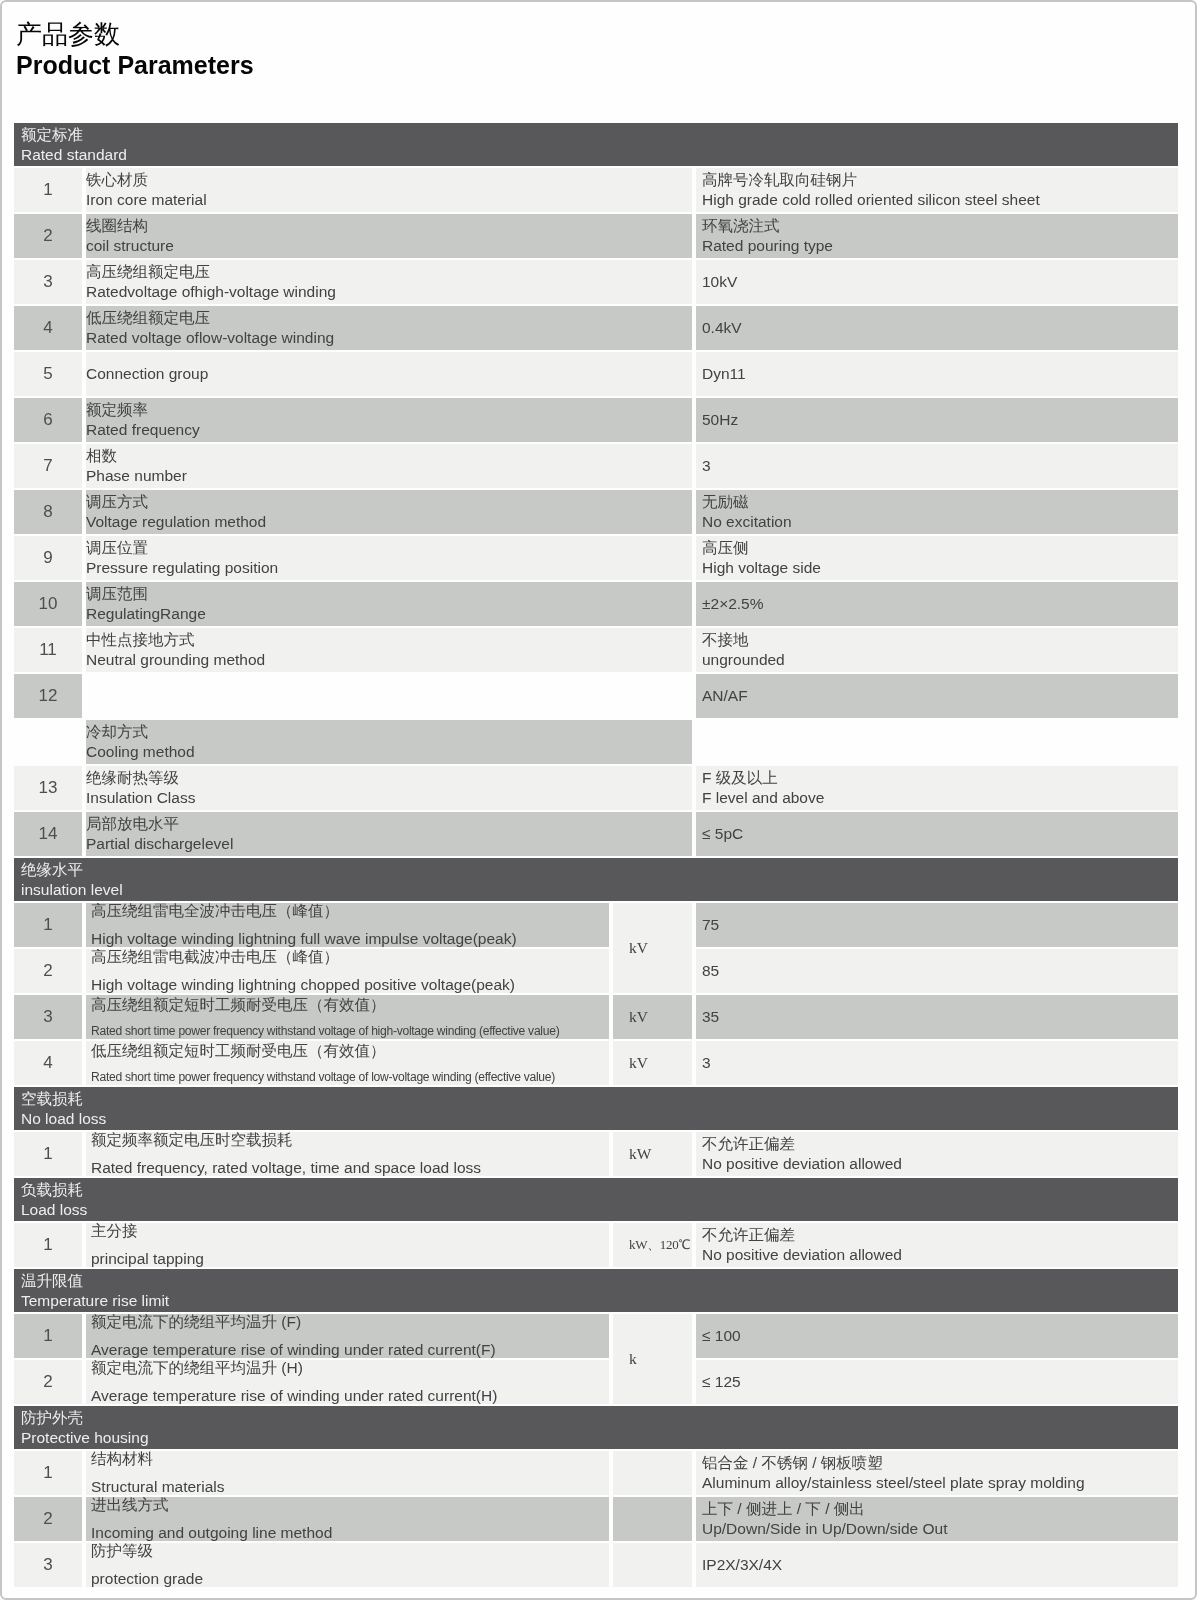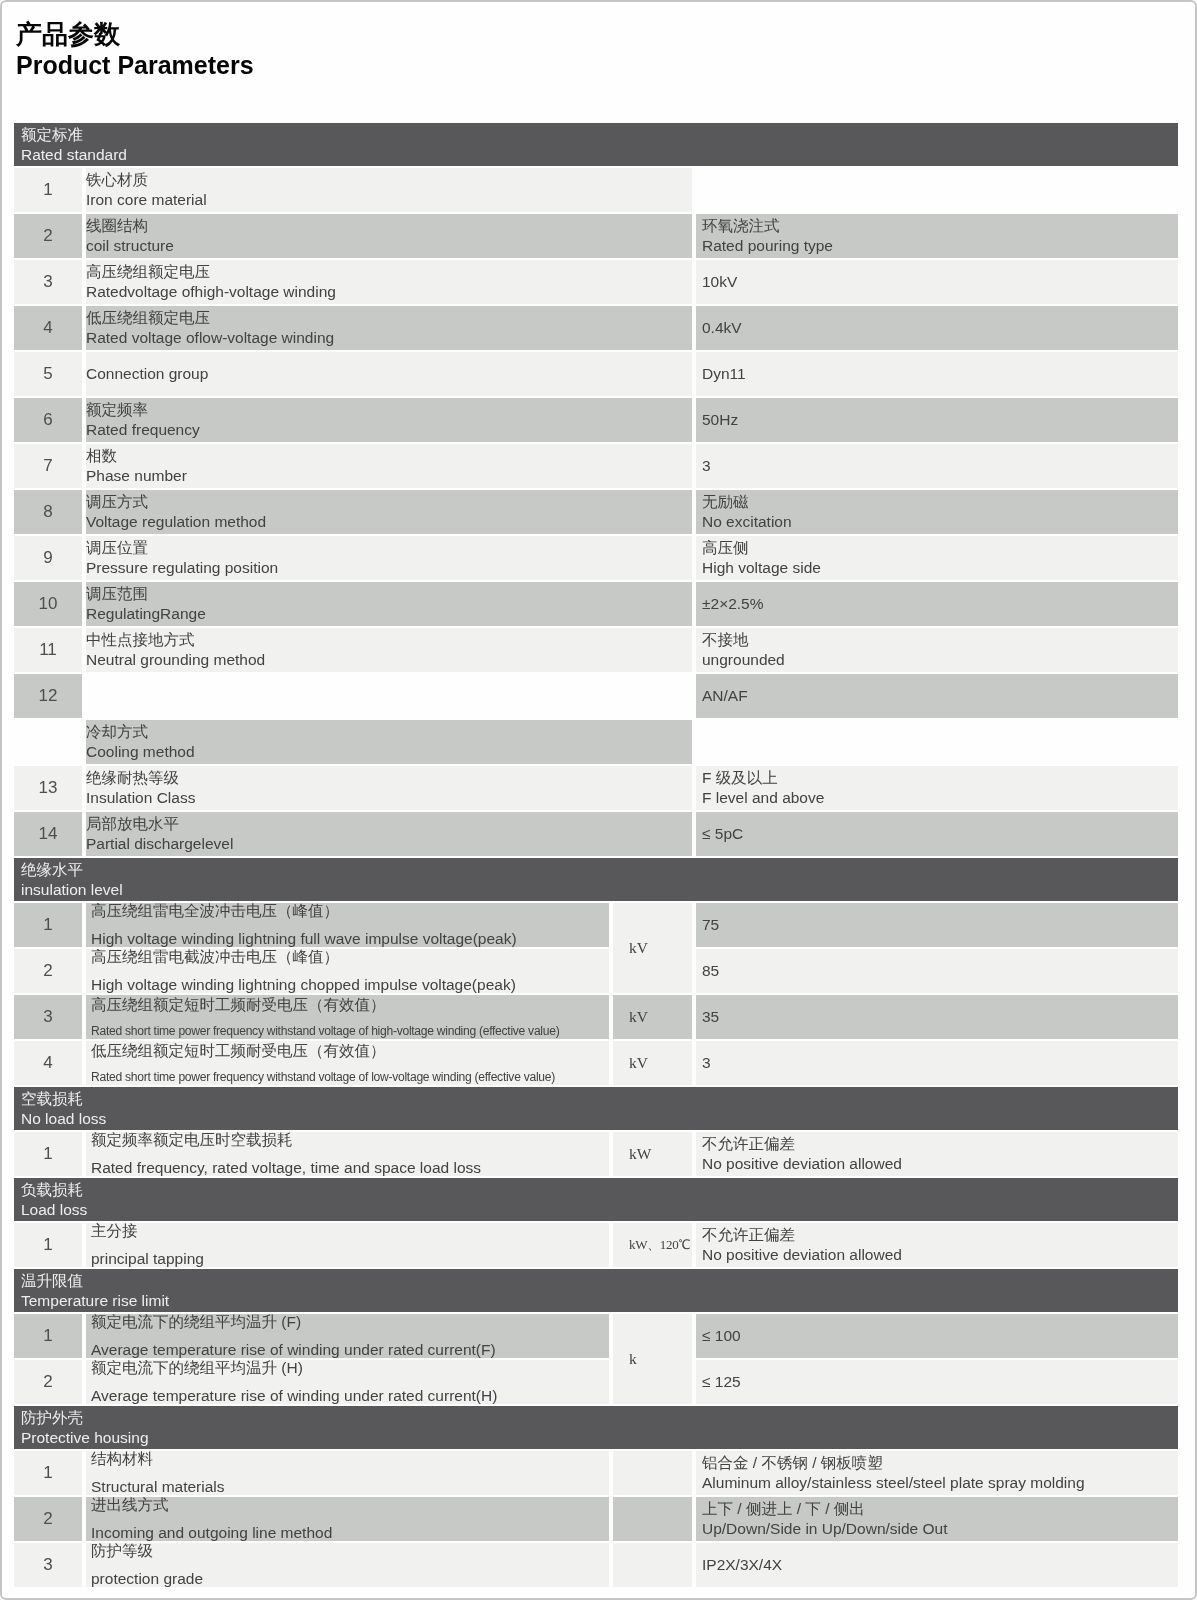--- a/index.html
+++ b/index.html
@@ -1,19 +1,19 @@
 <!DOCTYPE html>
 <html><head>
 <meta charset="utf-8">
 <style>
   html,body{margin:0;padding:0;background:#ffffff;}
   body{width:1197px;height:1600px;font-family:"Liberation Sans","DejaVu Sans",sans-serif;}
   .page{position:relative;width:1197px;height:1600px;box-sizing:border-box;border:2px solid #c3c6c5;border-radius:6px;background:#fefefe;overflow:hidden;}
   .titles{margin:16px 0 0 14px;}
-  .t-zh{font-size:26px;font-weight:700;color:#060606;line-height:32px;}
+  .t-zh{font-size:26px;font-weight:400;color:#060606;line-height:32px;}
   .t-en{font-size:25px;font-weight:700;color:#060606;line-height:31px;}
   .tb{width:1164px;margin:42px 0 0 12px;}
   .sec-h{background:#58585a;color:#eeeeee;height:43px;box-sizing:border-box;margin-bottom:2px;padding:2px 0 0 7px;}
   .sec-h .zh,.sec-h .en{font-size:15.5px;line-height:19.5px;color:#eeeeee;}
   .sec-b{display:grid;grid-template-columns:68px 523px 79px 482px;column-gap:4px;row-gap:2px;grid-auto-rows:44px;grid-auto-flow:row;margin-bottom:2px;}
   .c{display:flex;flex-direction:column;justify-content:center;box-sizing:border-box;overflow:hidden;}
   .n{grid-column:1;align-items:center;font-size:17px;color:#4e4e4e;}
   .l{grid-column:2;padding-left:5px;gap:8px;}
   .lw{grid-column:2/4;}
   .u{grid-column:3;padding-left:16px;font-family:Liberation Serif, serif;}
@@ -39,20 +39,24 @@
     <div class="sec-h">
       <div class="zh">额定标准</div>
       <div class="en">Rated standard</div>
     </div>
     <div class="sec-b">
       <div class="c n light">1</div>
       <div class="c lw light">
           <div class="zh">铁心材质</div>
           <div class="en">Iron core material</div>
         </div>
+      <div class="c v light">
+          <div class="zh">高牌号冷轧取向硅钢片</div>
+          <div class="en">High grade cold rolled oriented silicon steel sheet</div>
+        </div>
 
       <div class="c n dark">2</div>
       <div class="c lw dark">
           <div class="zh">线圈结构</div>
           <div class="en">coil structure</div>
         </div>
       <div class="c v dark">
           <div class="zh">环氧浇注式</div>
           <div class="en">Rated pouring type</div>
         </div>
@@ -190,21 +194,21 @@
       <div class="c u u2">
           <div class="zh">kV</div>
         </div>
       <div class="c v dark">
           <div class="zh">75</div>
         </div>
 
       <div class="c n light">2</div>
       <div class="c l light">
           <div class="zh">高压绕组雷电截波冲击电压（峰值）</div>
-          <div class="en">High voltage winding lightning chopped impulse voltage(peak)</div>
+          <div class="en">High voltage winding lightning chopped positive voltage(peak)</div>
         </div>
       <div class="c v light">
           <div class="zh">85</div>
         </div>
 
       <div class="c n dark">3</div>
       <div class="c l dark">
           <div class="zh">高压绕组额定短时工频耐受电压（有效值）</div>
           <div class="en en-sm">Rated short time power frequency withstand voltage of high-voltage winding (effective value)</div>
         </div>

